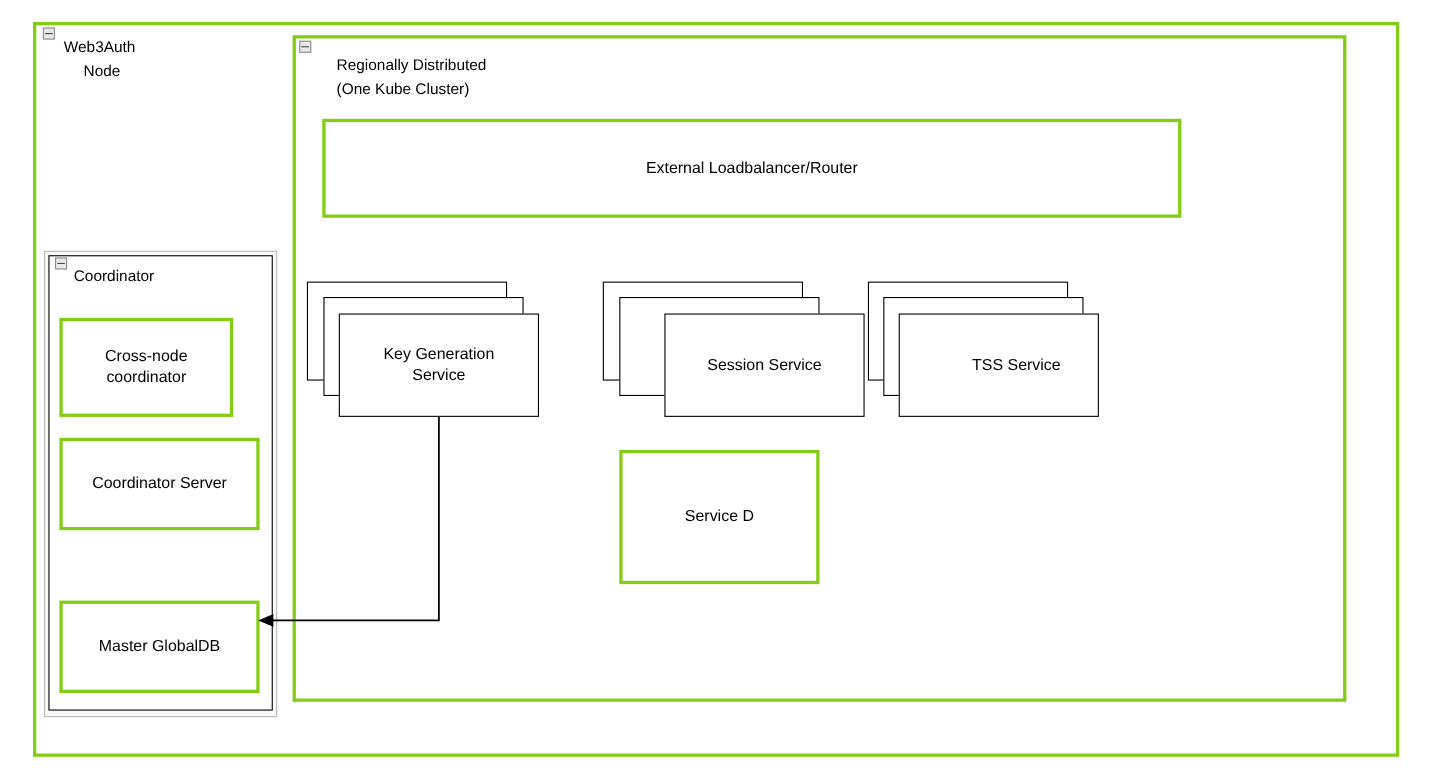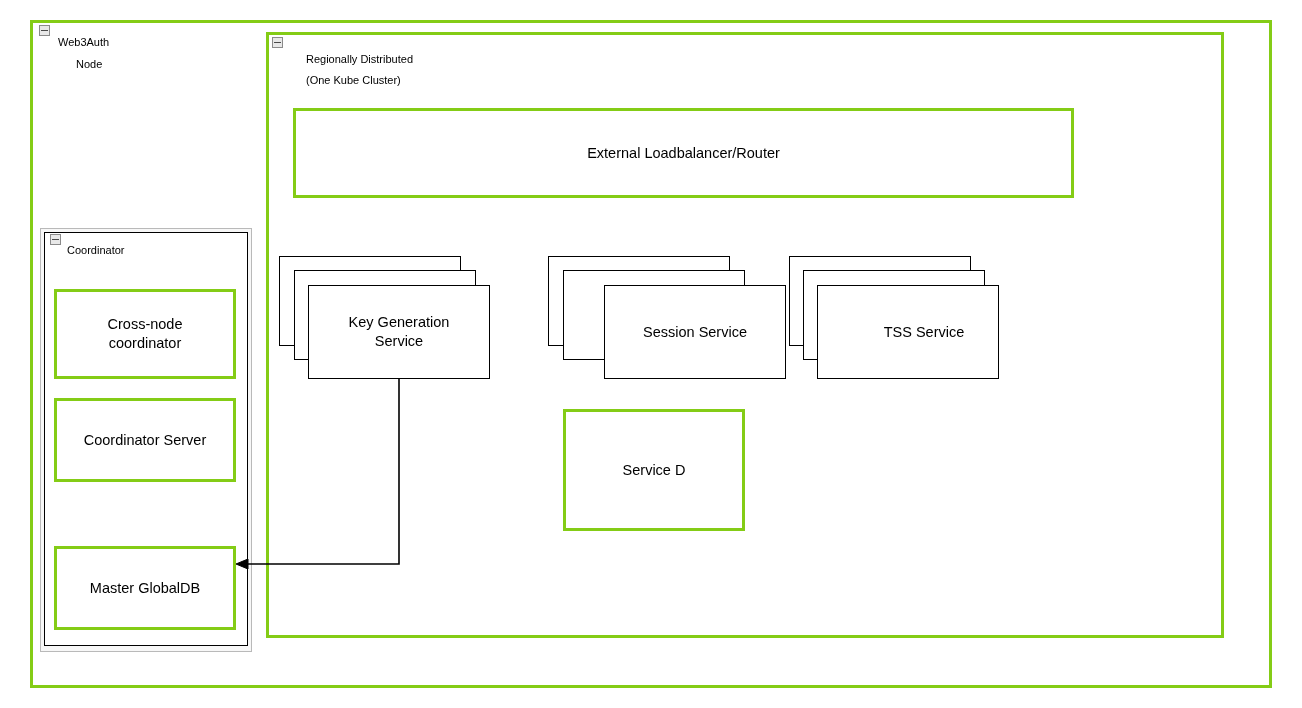--- a/index.html
+++ b/index.html
@@ -19,21 +19,21 @@
     background: #ffffff;
   }
   .box {
     position: absolute;
     box-sizing: border-box;
     background: #ffffff;
     border: 3px solid #84cc16;
   }
   .label {
     position: absolute;
-    font-size: 11px;
+    font-size: 14px;
     line-height: 19px;
     color: #000000;
     white-space: pre;
   }
   .centered {
     display: flex;
     align-items: center;
     justify-content: center;
     text-align: center;
     font-size: 14.5px;
@@ -135,21 +135,21 @@
 
   <div class="box centered" style="left:293px; top:108px; width:781px; height:90px;">
     <span>External Loadbalancer/Router</span>
   </div>
 
   <div class="box" id="coordinator-container"></div>
   <div class="box" id="coordinator-inner"></div>
   <div class="collapse" style="left:50px; top:234px;"></div>
   <div class="label" style="left:67px; top:241px;">Coordinator</div>
 
-  <div class="box centered" style="left:54px; top:289px; width:182px; height:90px;">
+  <div class="box centered" style="left:54px; top:289px; width:158px; height:90px;">
     <span>Cross-node
 coordinator</span>
   </div>
   <div class="box centered" style="left:54px; top:398px; width:182px; height:84px;">
     <span>Coordinator Server</span>
   </div>
   <div class="box centered" style="left:54px; top:546px; width:182px; height:84px;">
     <span>Master GlobalDB</span>
   </div>
 

